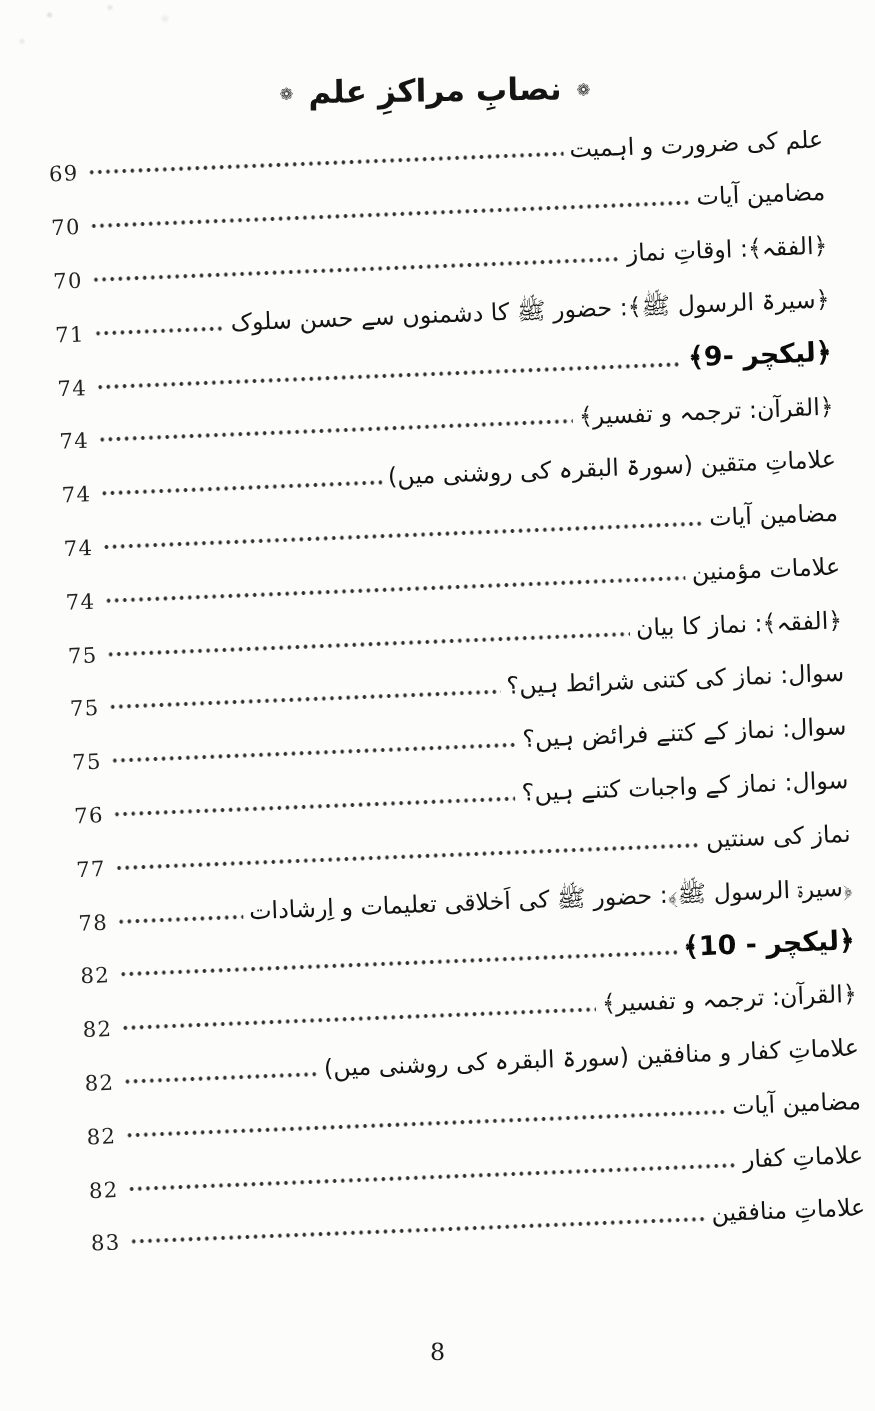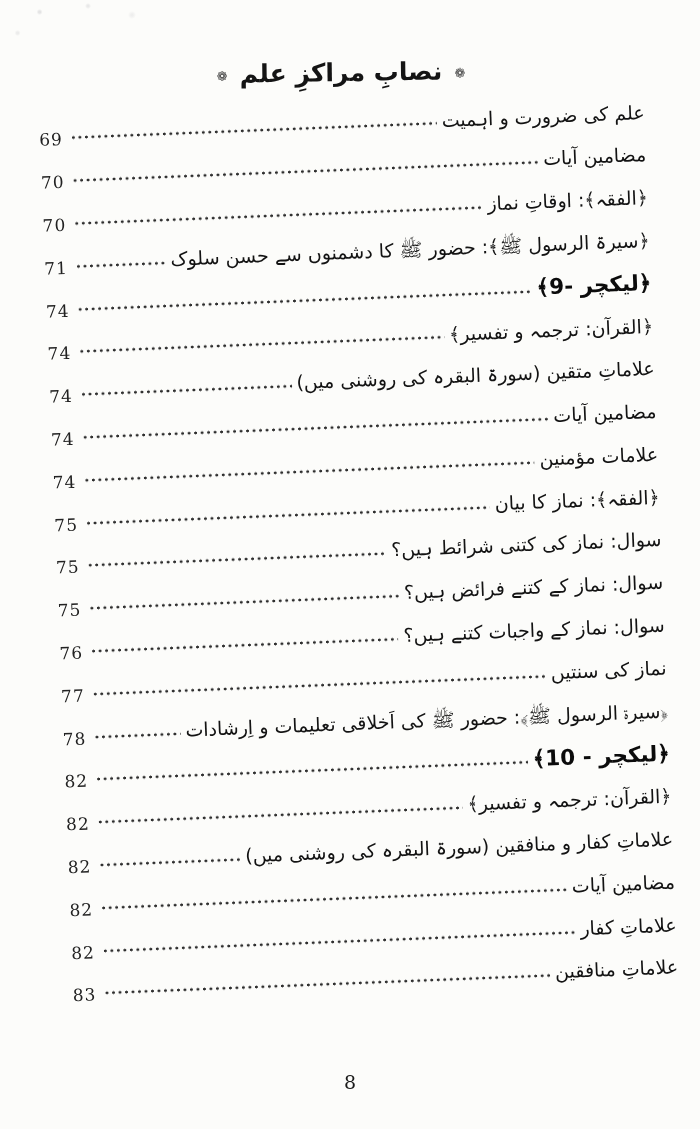--- a/index.html
+++ b/index.html
@@ -25,21 +25,21 @@
       radial-gradient(circle at 18% 20%, rgba(120,120,130,.18) 1px, transparent 3px),
       radial-gradient(circle at 40% 10%, rgba(120,120,130,.14) 1px, transparent 3px),
       radial-gradient(circle at 60% 25%, rgba(120,120,130,.10) 1px, transparent 4px),
       radial-gradient(circle at 8% 55%, rgba(120,120,130,.12) 1px, transparent 3px);
     pointer-events: none;
   }
 
   .sheet {
     position: absolute;
     inset: 0;
-    padding: 58px 56px 0 38px;
+    padding: 58px 42px 0 38px;
     box-sizing: border-box;
   }
 
   
   .header {
     text-align: center;
     direction: rtl;
     transform: rotate(-0.8deg);
     white-space: nowrap;
   }

